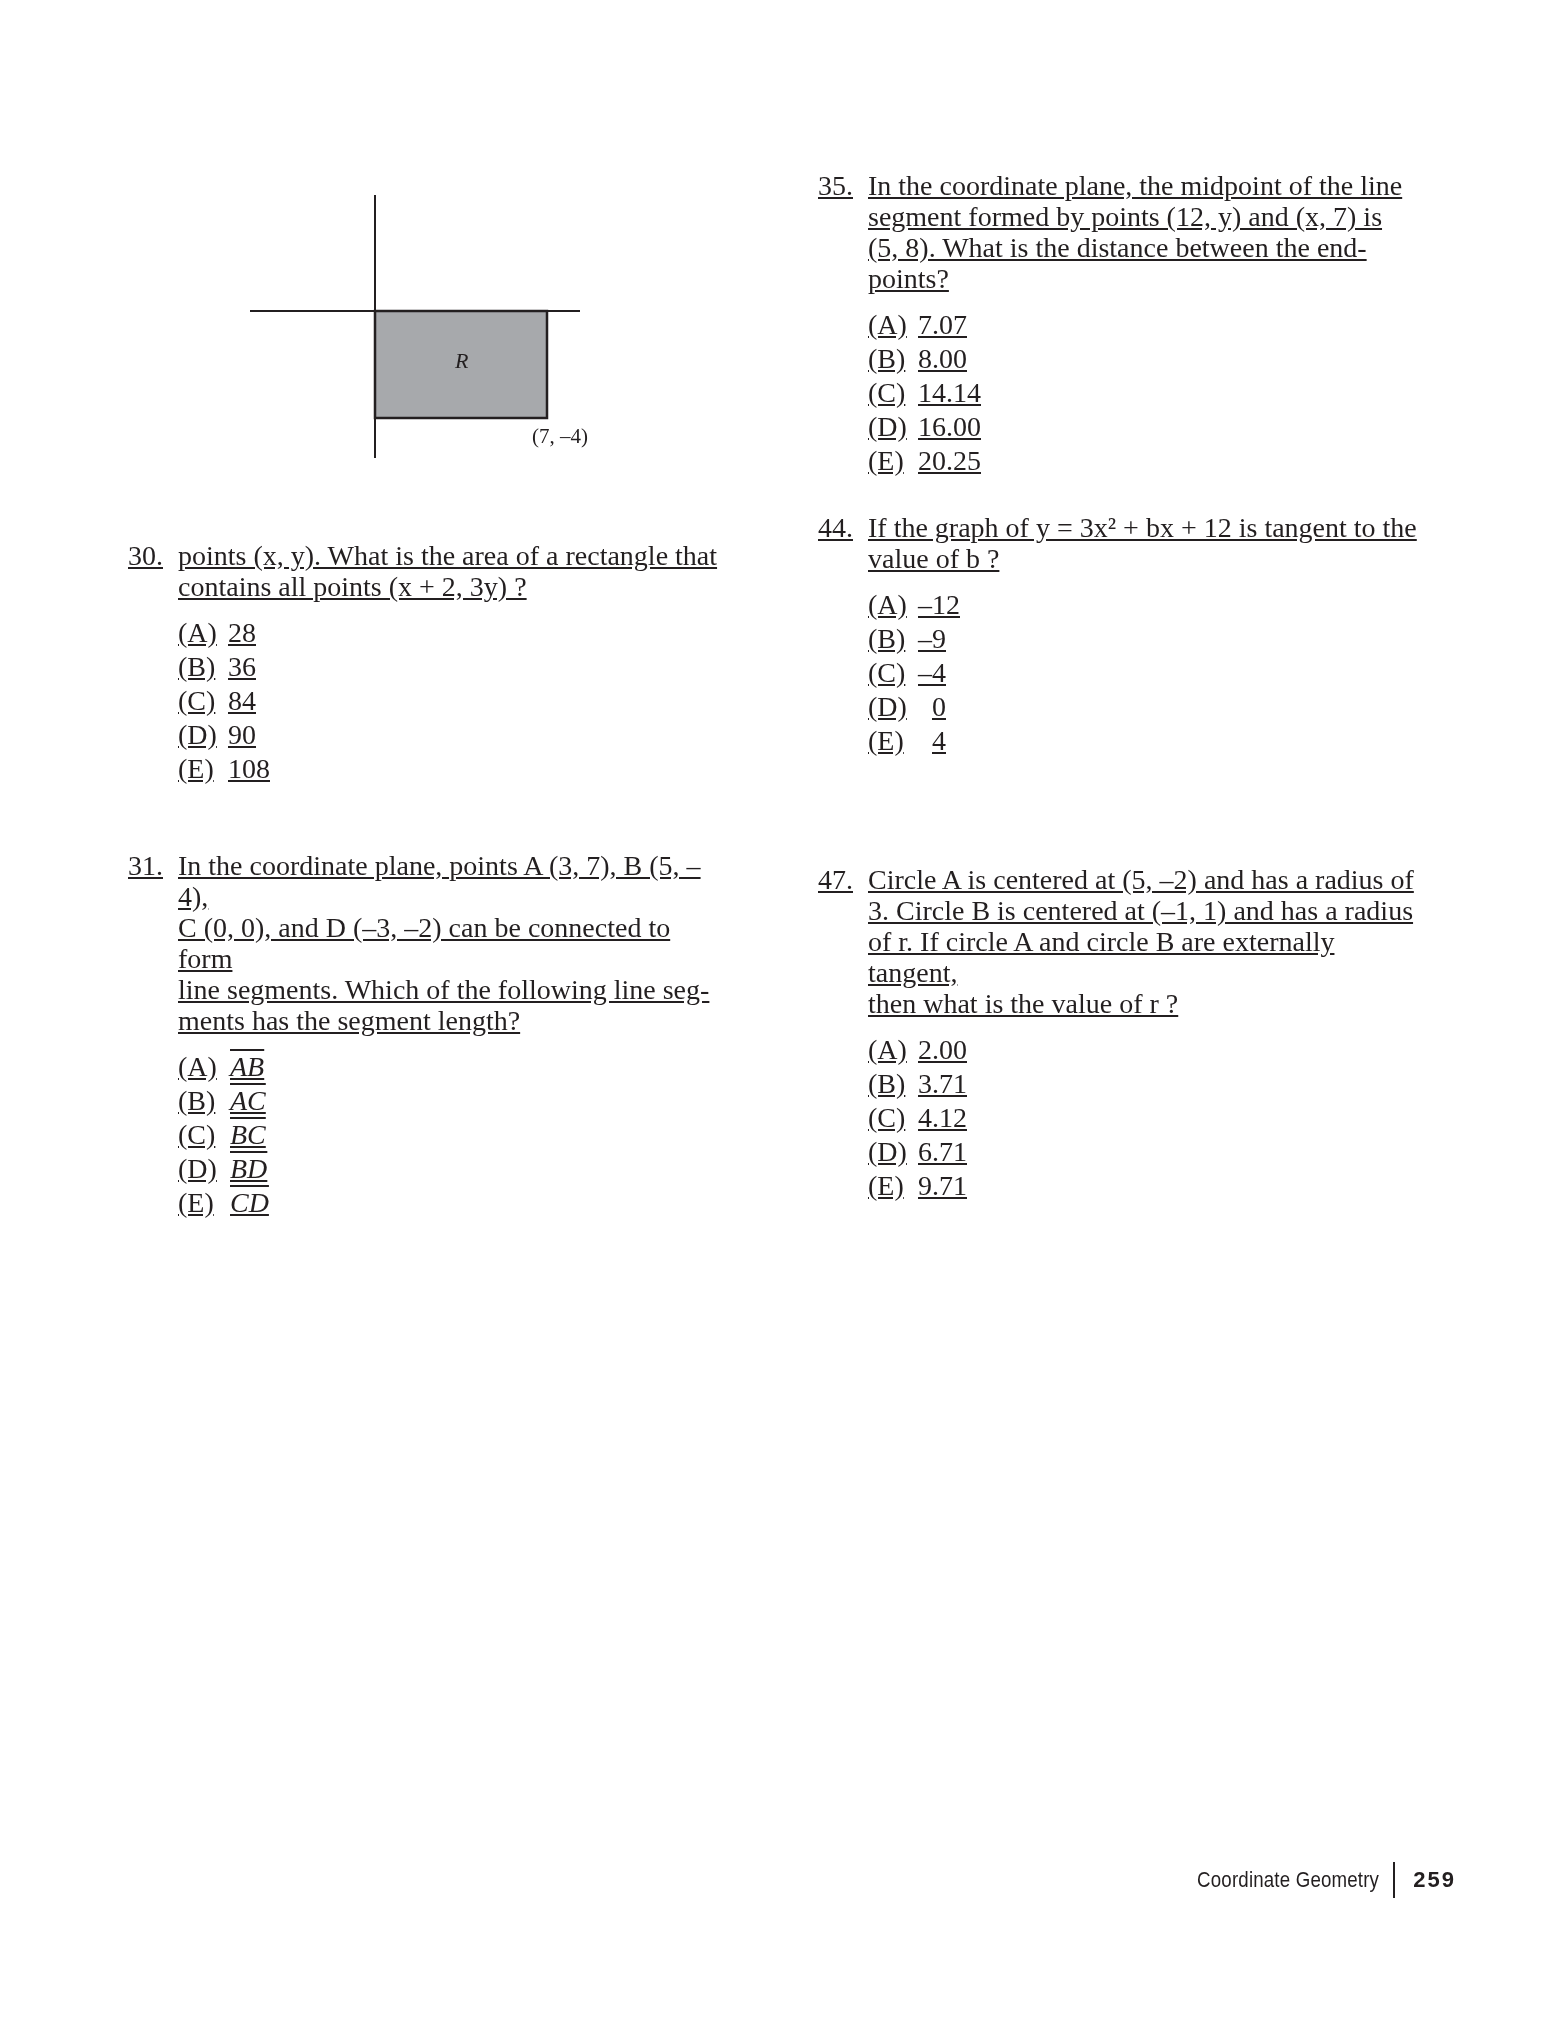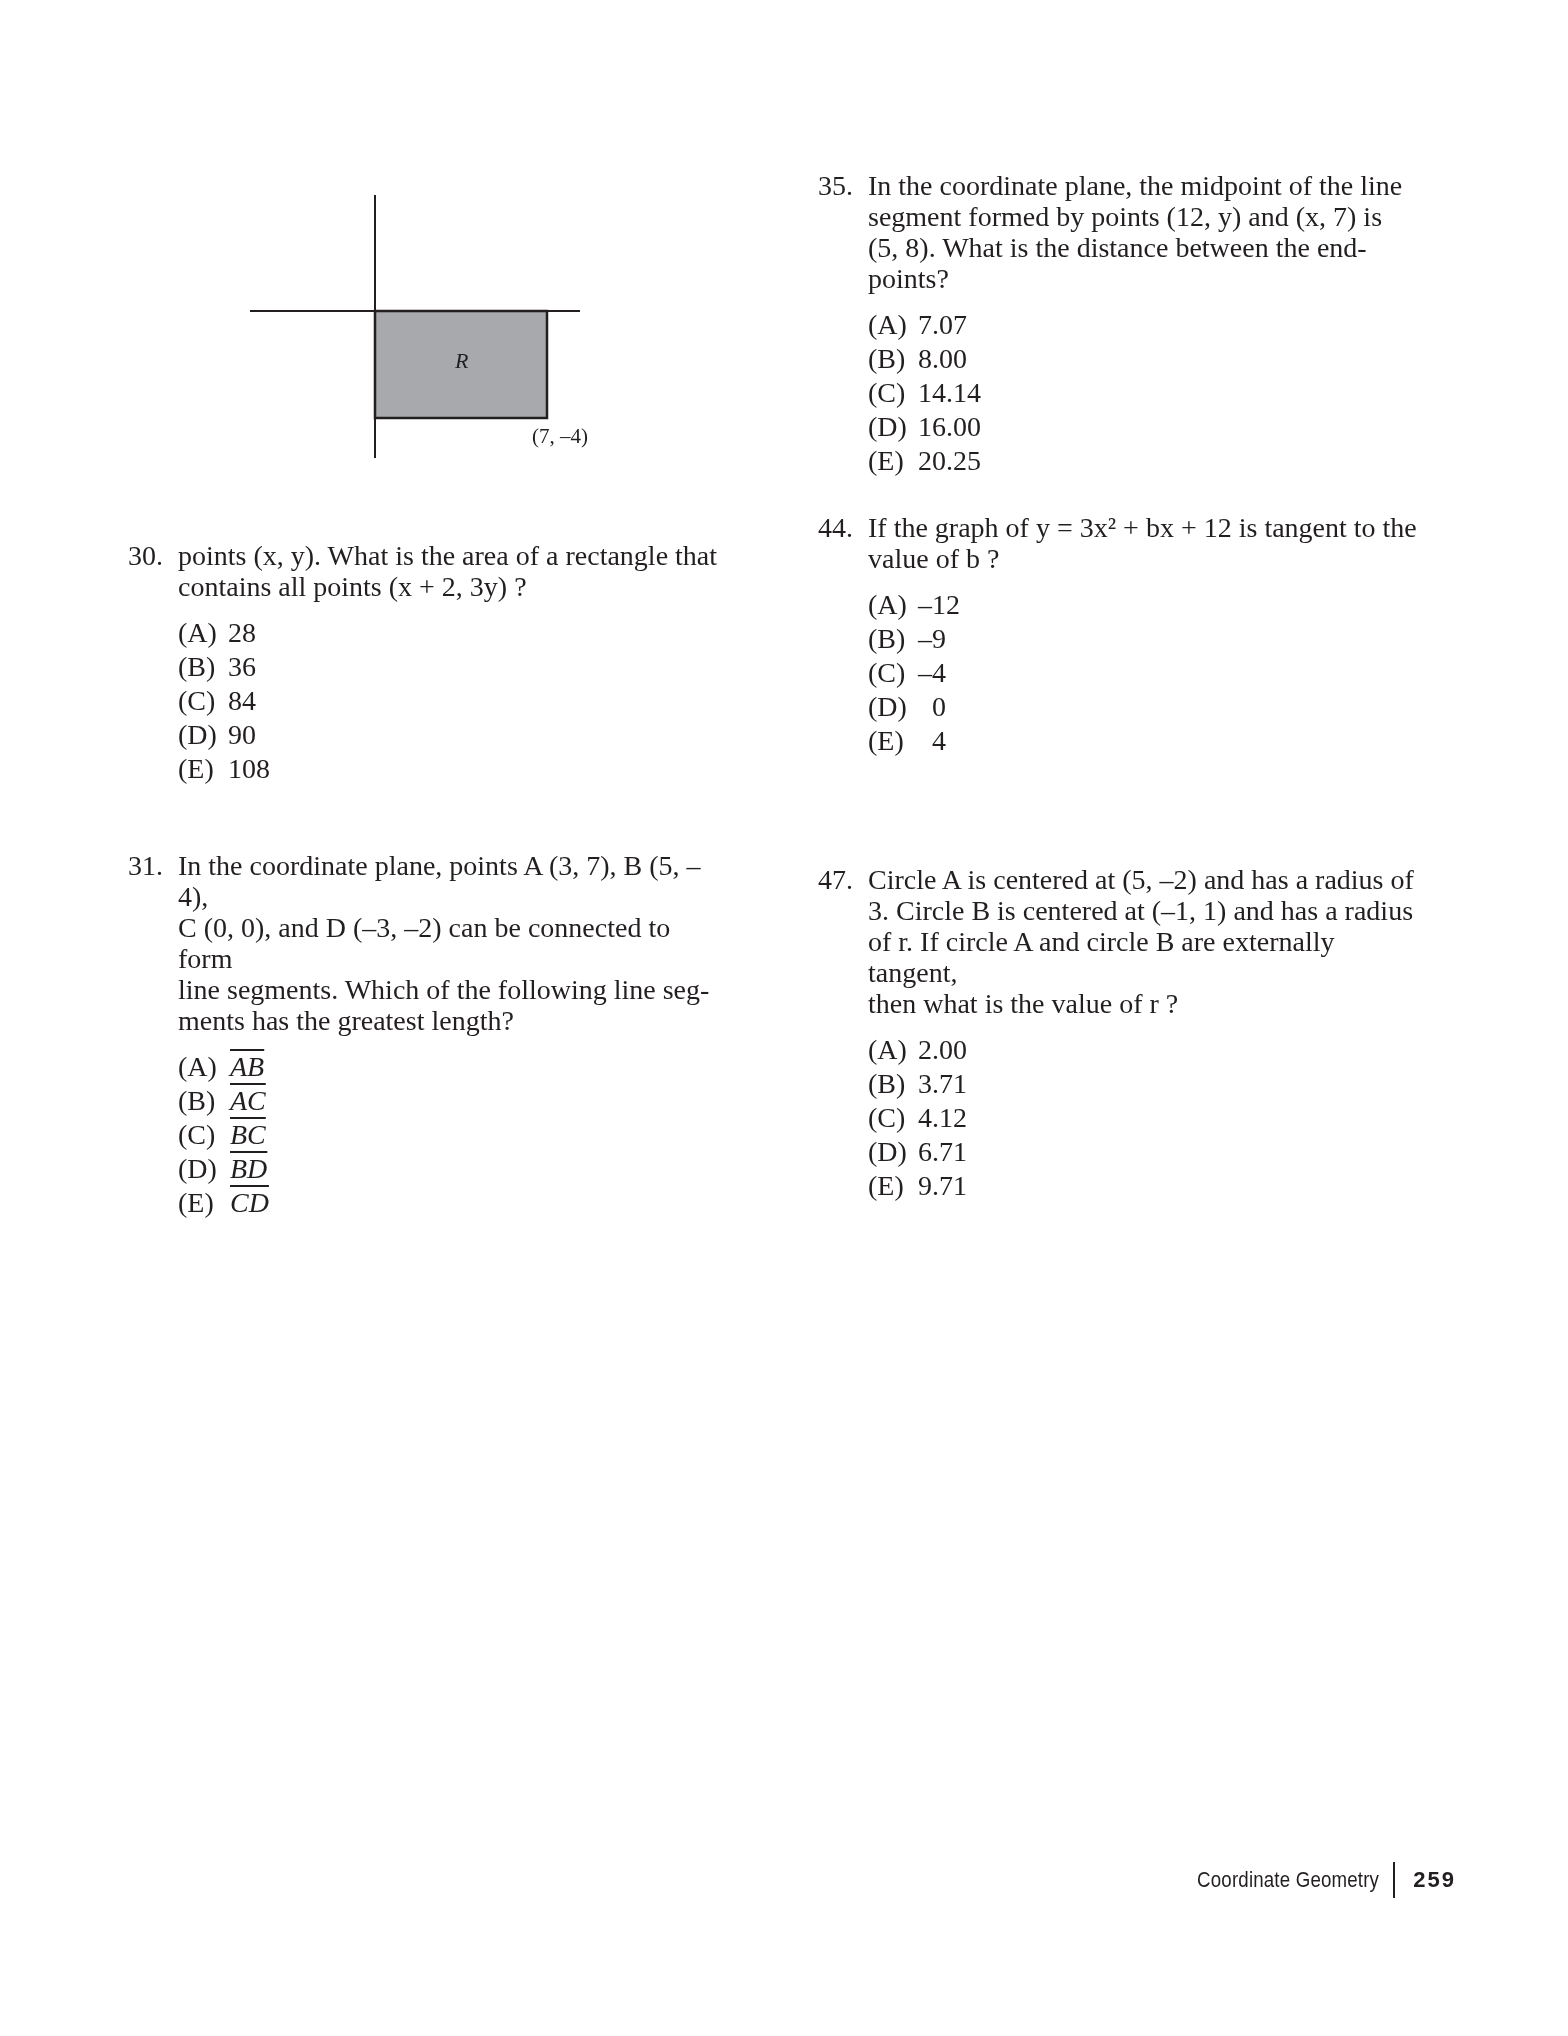--- a/index.html
+++ b/index.html
@@ -1,20 +1,20 @@
 <!DOCTYPE html>
 <html><head>
 <meta charset="utf-8">
 <style>
   html, body { margin: 0; padding: 0; background: #ffffff; }
   body { width: 1568px; height: 2036px; position: relative; overflow: hidden;
          font-family: "Liberation Serif", "DejaVu Serif", serif; color: #231f20; }
   .figure { position: absolute; left: 240px; top: 190px; width: 360px; height: 280px; }
   .figure svg { display: block; }
-  .question { position: absolute; width: 600px; font-size: 28px; line-height: 31px; }
+  .question { position: absolute; width: 600px; font-size: 28px; line-height: 31px; text-decoration: underline; }
   .q-stem { display: flex; }
   .q-num { width: 50px; flex: 0 0 50px; }
   .q-text { flex: 1; }
   .choices { margin: 14px 0 0 50px; padding: 0; list-style: none; }
   .choice { display: flex; height: 34px; line-height: 34px; }
   .choice-letter { width: 50px; }
   .choice-value { min-width: 0; }
   .choice-value.num { width: 58px; }
   .choice-value.seg { text-decoration: overline; font-style: italic; padding-left: 2px; }
   .footer { position: absolute; right: 112px; top: 1862px; display: flex; align-items: center;
@@ -68,21 +68,21 @@
   </ul>
 </div>
 
 <div class="question" style="left:128px; top:850px;">
   <div class="q-stem">
     <span class="q-num">31.</span>
     <div class="q-text">
       <div>In the coordinate plane, points A (3, 7), B (5, –4),</div>
       <div>C (0, 0), and D (–3, –2) can be connected to form</div>
       <div>line segments.  Which of the following line seg-</div>
-      <div>ments has the greatest length?</div>
+      <div>ments has the segment length?</div>
     </div>
   </div>
   <ul class="choices">
     <li class="choice">
         <span class="choice-letter">(A)</span>
         <span class="choice-value seg">AB</span>
       </li>
     <li class="choice">
         <span class="choice-letter">(B)</span>
         <span class="choice-value seg">AC</span>

